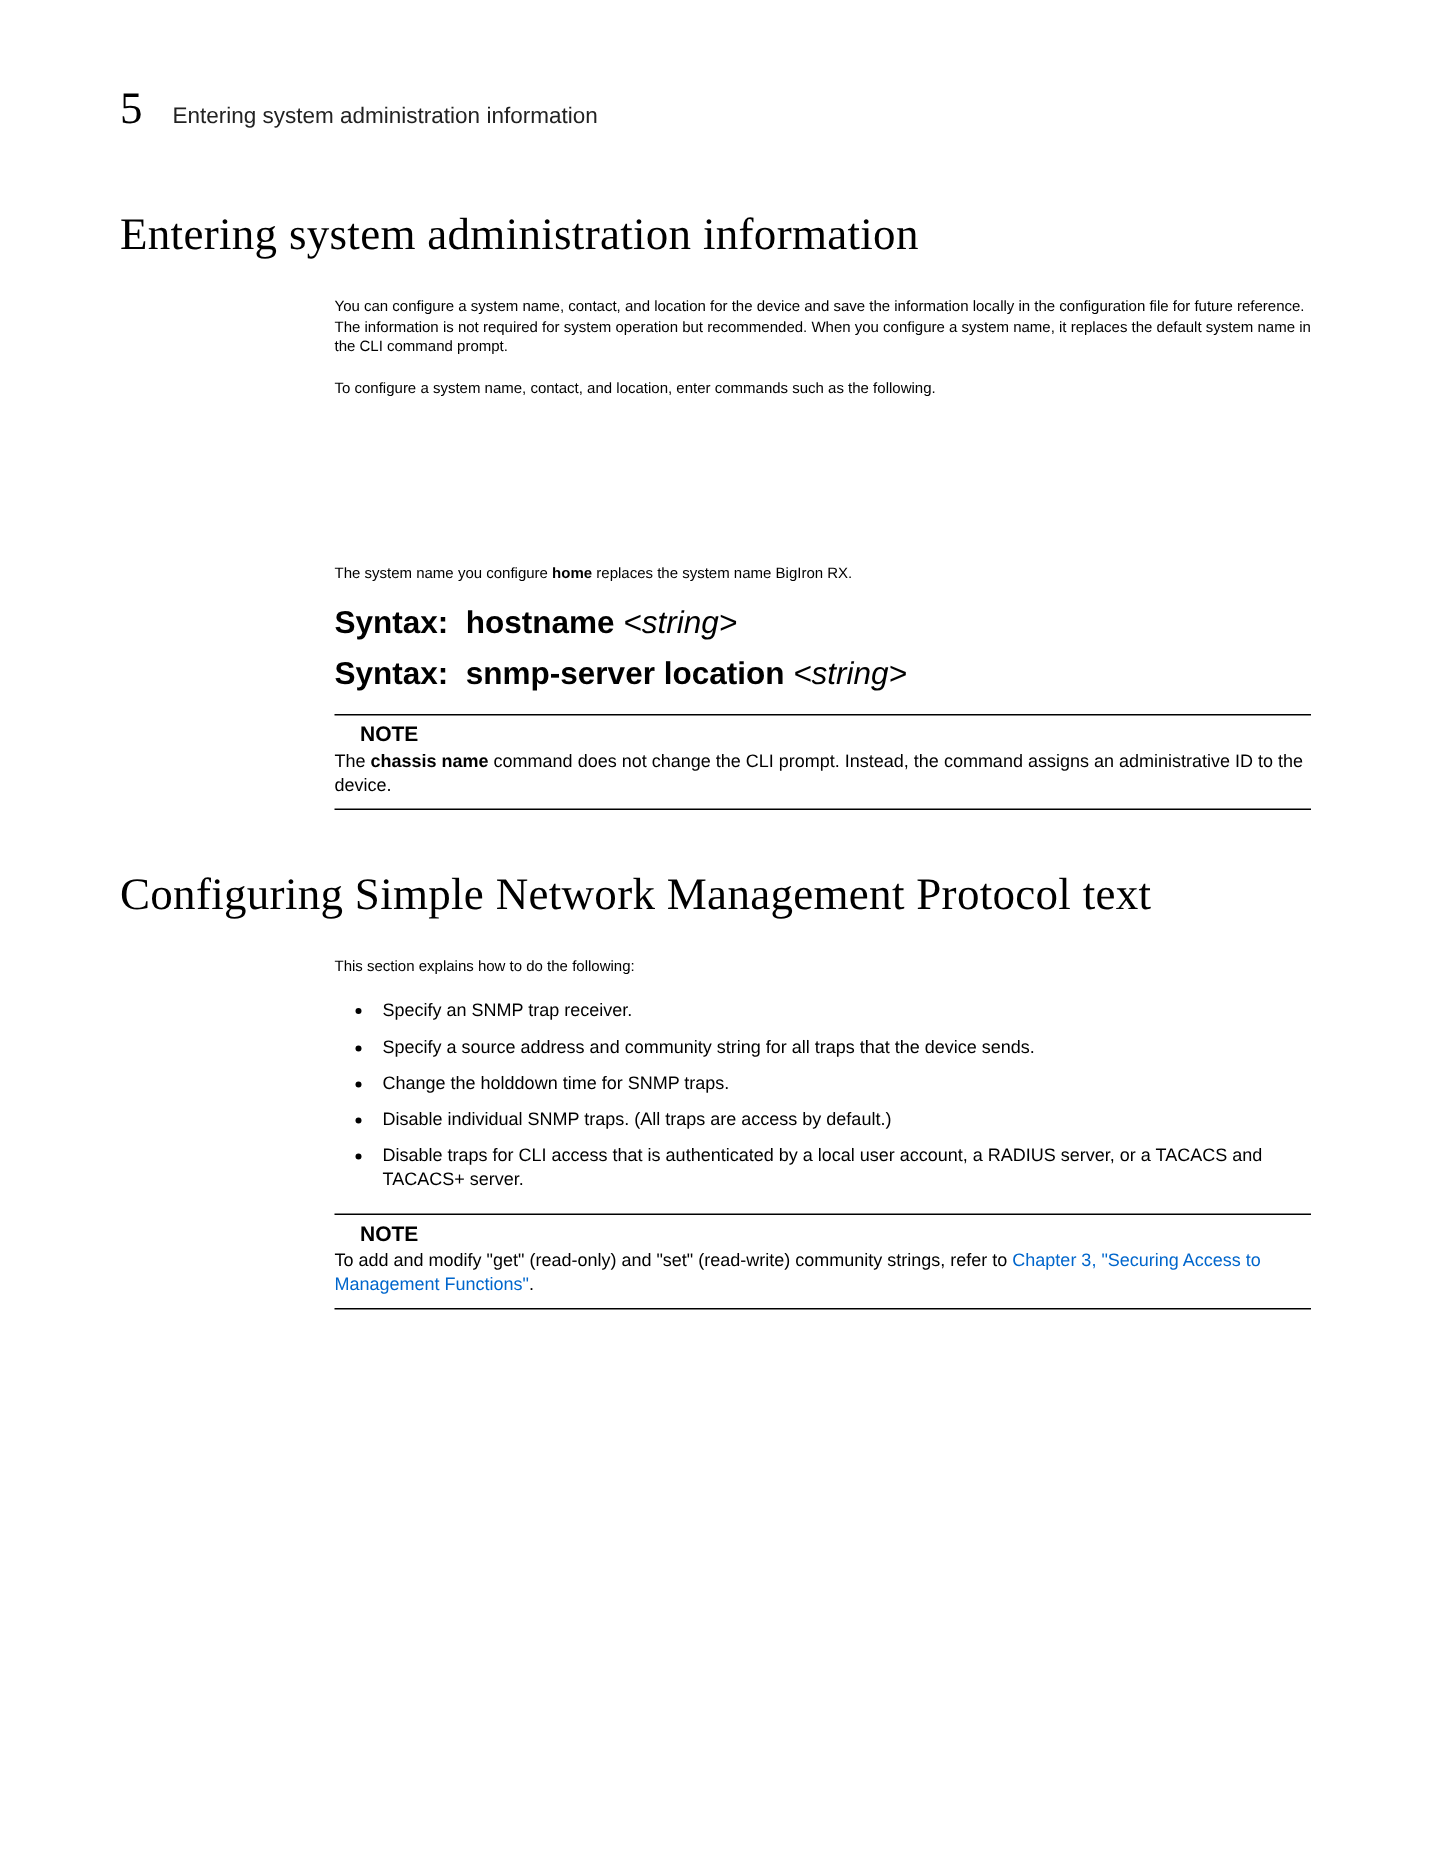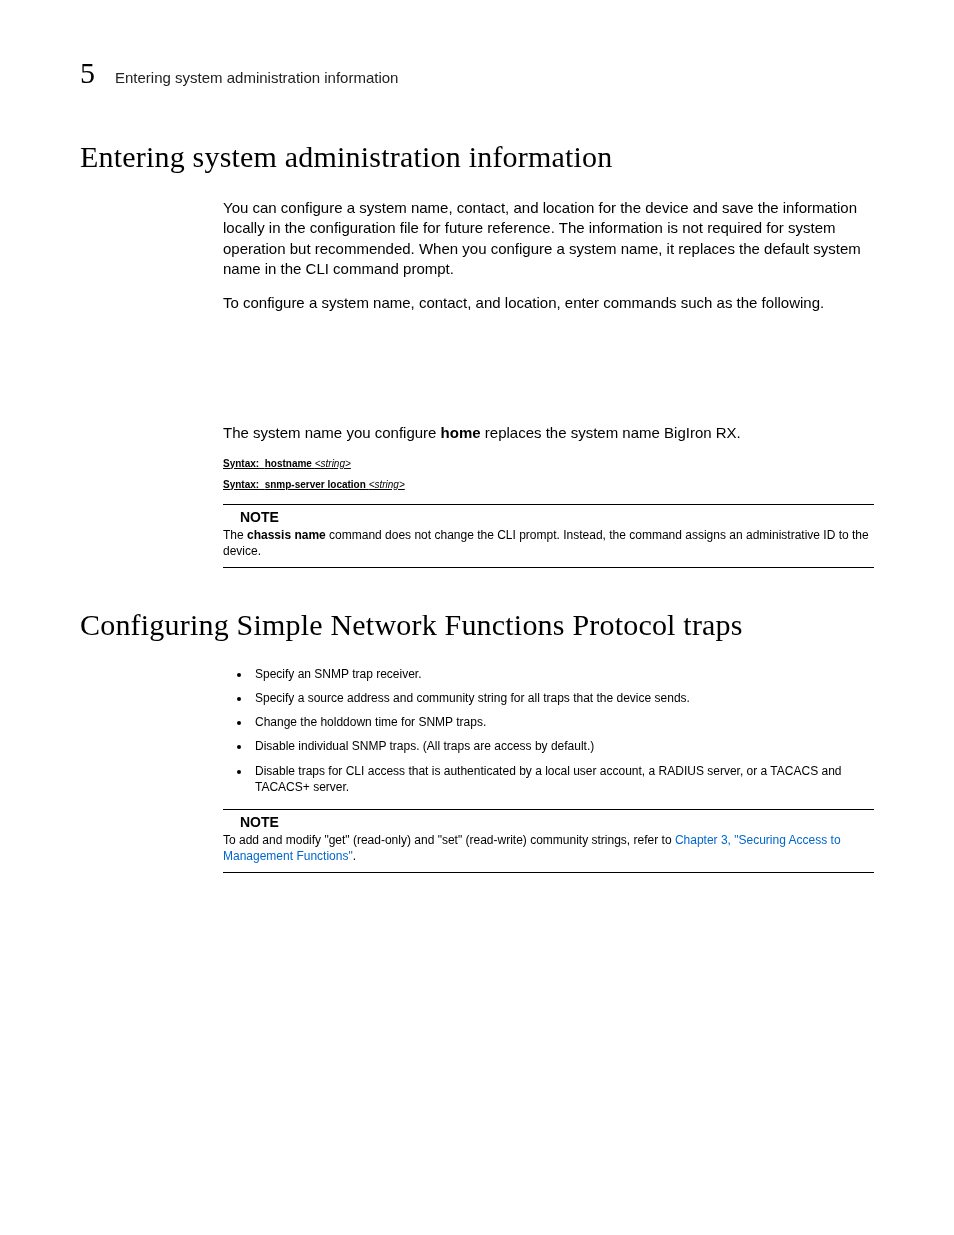--- a/index.html
+++ b/index.html
@@ -35,31 +35,30 @@
     font-family: "Times New Roman", Georgia, serif;
     font-size: 30px;
     font-weight: 400;
     margin: 0 0 24px 0;
     letter-spacing: 0.2px;
   }
   .body-block {
     margin-left: 143px;
   }
   .para {
-    font-size: 15px;
+    font-size: 10px;
     line-height: 1.35;
     margin: 0 0 14px 0;
   }
   .gap {
     height: 96px;
   }
   .syntax {
-    font-size: 10px;
+    font-size: 21px;
     margin: 0 0 10px 0;
-    text-decoration: underline;
   }
   .syntax .bold {
     font-weight: bold;
   }
   .syntax .ital {
     font-style: italic;
   }
   .inline-bold { font-weight: bold; }
   .note-box {
     border-top: 1.5px solid #000;
@@ -131,23 +130,24 @@
     <div class="note-box">
       <p class="note-label">NOTE</p>
       <p class="note-text">
         <span>The </span><span class="inline-bold">chassis name</span><span> command does not change the CLI prompt.  Instead, the command assigns an administrative ID to the device.</span>
       </p>
     </div>
   </div>
 
   <div class="section-gap"></div>
 
-  <h1 class="h1">Configuring Simple Network Functions Protocol traps</h1>
+  <h1 class="h1">Configuring Simple Network Management Protocol text</h1>
 
   <div class="body-block">
+    <p class="para">This section explains how to do the following:</p>
 
     <ul class="bullets">
       <li>Specify an SNMP trap receiver.</li>
       <li>Specify a source address and community string for all traps that the device sends.</li>
       <li>Change the holddown time for SNMP traps.</li>
       <li>Disable individual SNMP traps. (All traps are access by default.)</li>
       <li>Disable traps for CLI access that is authenticated by a local user account, a RADIUS server, or a TACACS and TACACS+ server.</li>
     </ul>
 
     <div class="note-box">

